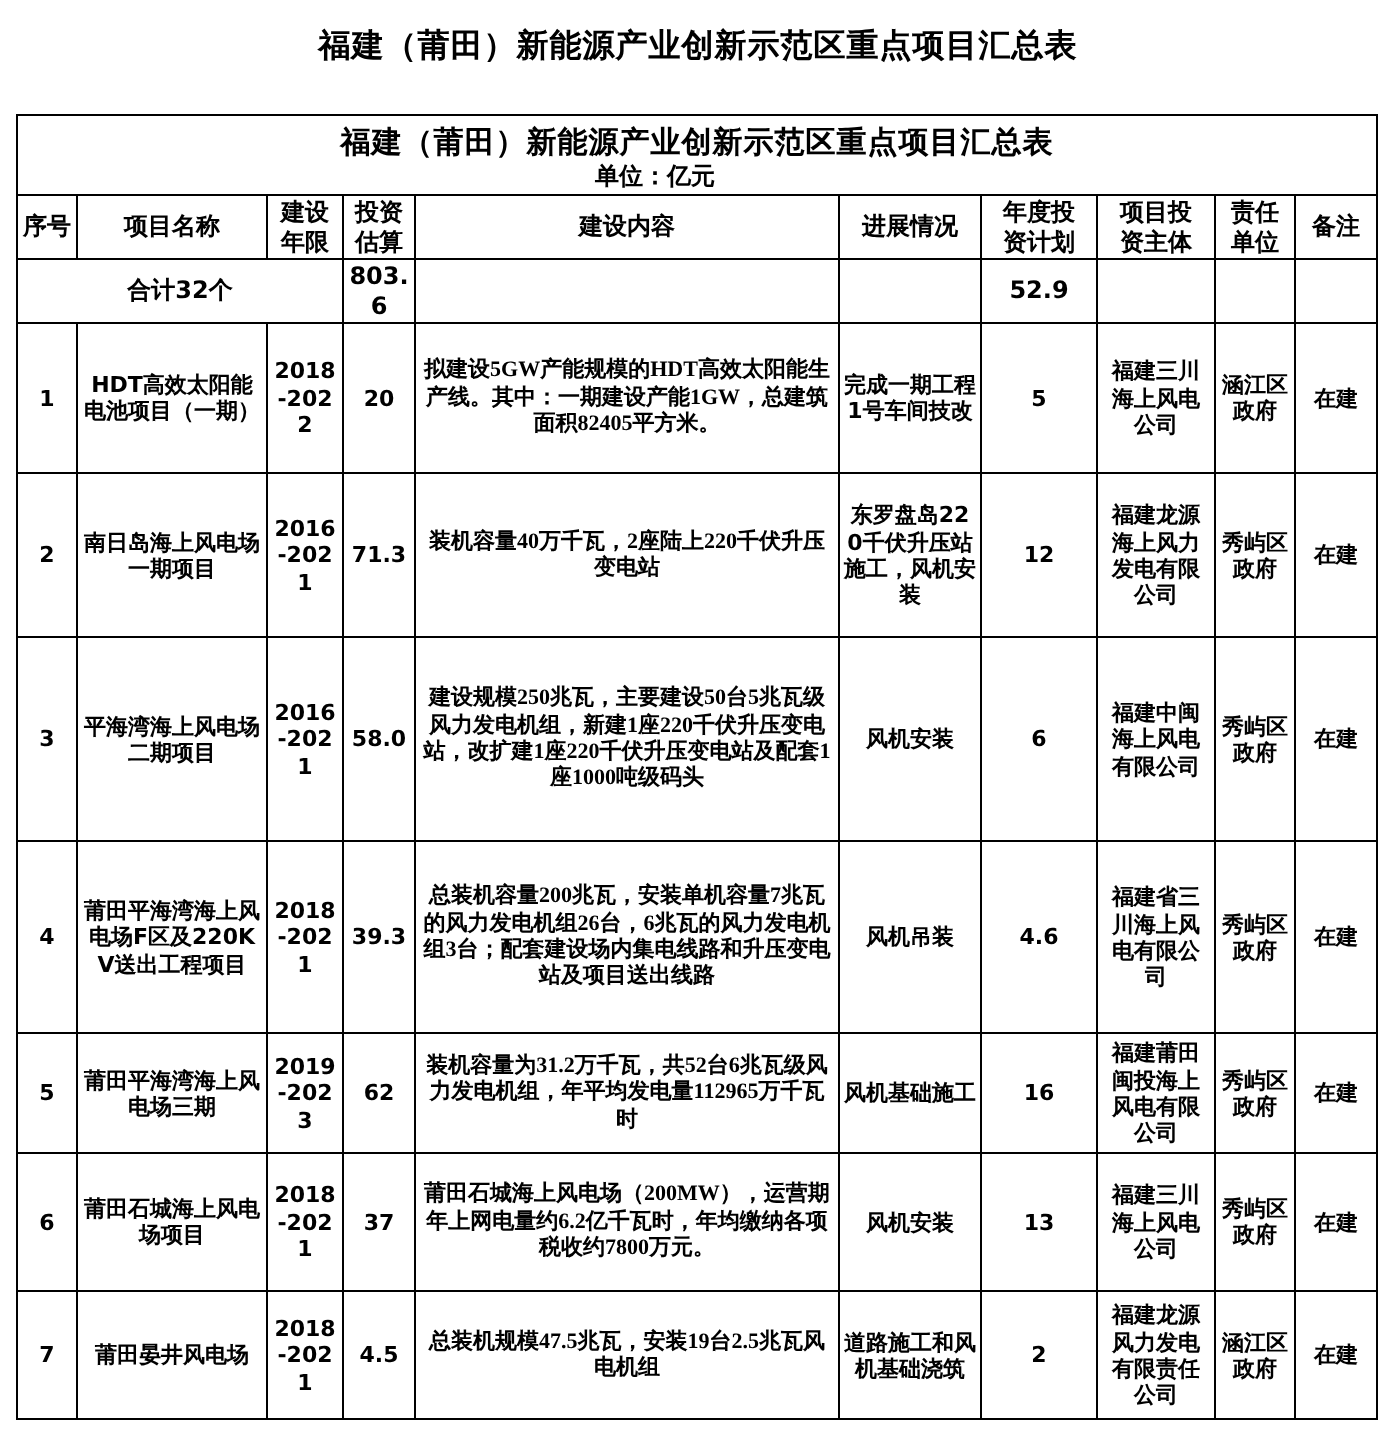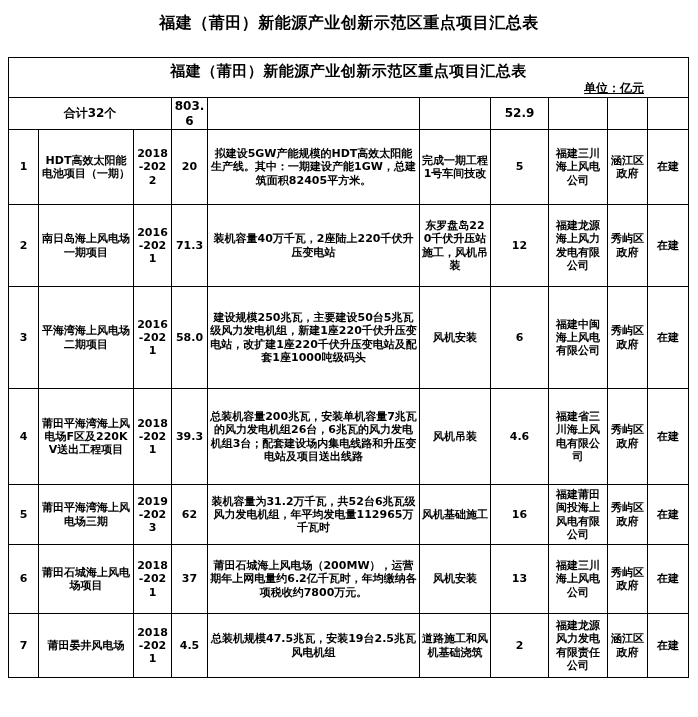--- a/index.html
+++ b/index.html
@@ -43,36 +43,35 @@
     border-bottom: 1px solid #000;
     padding: 0;
   }
   .tbl-title {
     text-align: center;
     font-size: 15px;
     padding-top: 3px;
     letter-spacing: 0.5px;
   }
   .unit-label {
-    text-align: right;
+    text-align: center;
     font-size: 12px;
     padding-right: 42px;
     padding-top: 1px;
-    text-decoration: underline;
   }
   tr.head td {
     font-size: 12px;
     white-space: pre-line;
     height: 28px;
     padding: 1px 1px;
   }
   tr.sum td { font-size: 12px; }
   tr.sum1 td { height: 18px; }
   tr.sum2 td { height: 14px; }
-  td.content { text-align: left; }
+  td.content { text-align: left; font-family: Liberation Serif, serif; }
   tr.r0 td { height: 72px; }
   tr.r1 td { height: 79px; }
   tr.r2 td { height: 99px; }
   tr.r3 td { height: 93px; }
   tr.r4 td { height: 57px; }
   tr.r5 td { height: 66px; }
   tr.r6 td { height: 61px; }
 </style>
 </head>
 <body>
@@ -94,20 +93,37 @@
   </colgroup>
 
   <tbody>
       <tr>
     <td class="title-cell" colspan="10">
       <div class="tbl-title">福建（莆田）新能源产业创新示范区重点项目汇总表</div>
       <div class="unit-label">单位：亿元</div>
     </td>
   </tr>
 
+  <tr class="head">
+    <td>序号</td>
+    <td>项目名称</td>
+    <td>建设
+年限</td>
+    <td>投资
+估算</td>
+    <td>建设内容</td>
+    <td>进展情况</td>
+    <td>年度投
+资计划</td>
+    <td>项目投
+资主体</td>
+    <td>责任
+单位</td>
+    <td>备注</td>
+  </tr>
 
   <tr class="sum sum1">
     <td colspan="3">合计32个</td>
     <td>803.6</td>
     <td class="content"></td>
     <td></td>
     <td>52.9</td>
     <td></td>
     <td></td>
     <td></td>
@@ -126,21 +142,21 @@
     <td>涵江区政府</td>
     <td>在建</td>
   </tr>
 
   <tr class="r1">
     <td>2</td>
     <td>南日岛海上风电场一期项目</td>
     <td>2016-2021</td>
     <td>71.3</td>
     <td class="content">装机容量40万千瓦，2座陆上220千伏升压变电站</td>
-    <td>东罗盘岛220千伏升压站施工，风机吊装</td>
+    <td>东罗盘岛220千伏升压站施工，风机安装</td>
     <td>12</td>
     <td>福建龙源海上风力发电有限公司</td>
     <td>秀屿区政府</td>
     <td>在建</td>
   </tr>
 
   <tr class="r2">
     <td>3</td>
     <td>平海湾海上风电场二期项目</td>
     <td>2016-2021</td>

